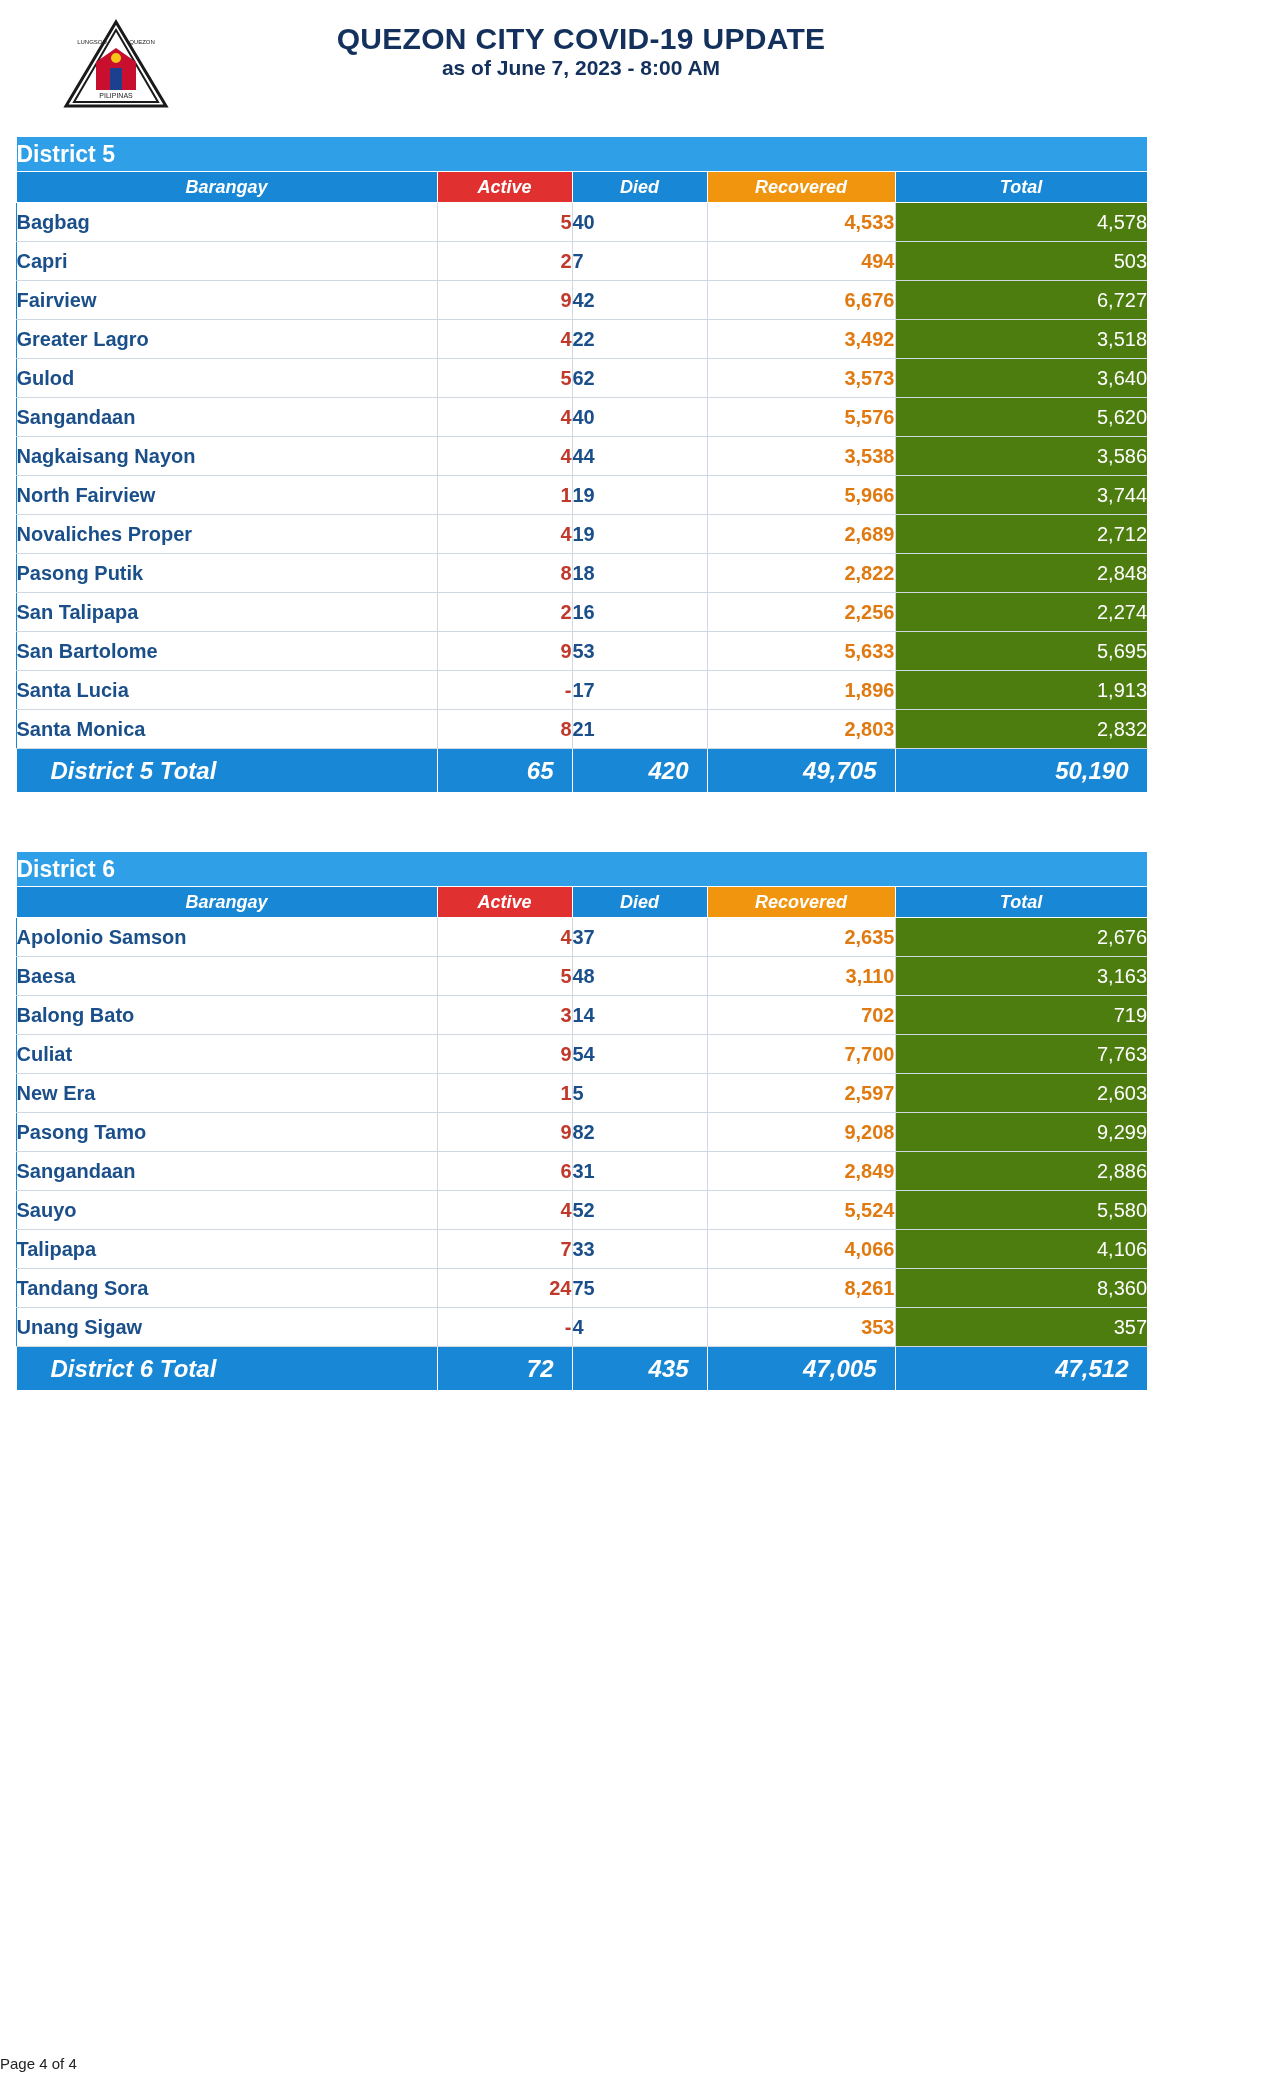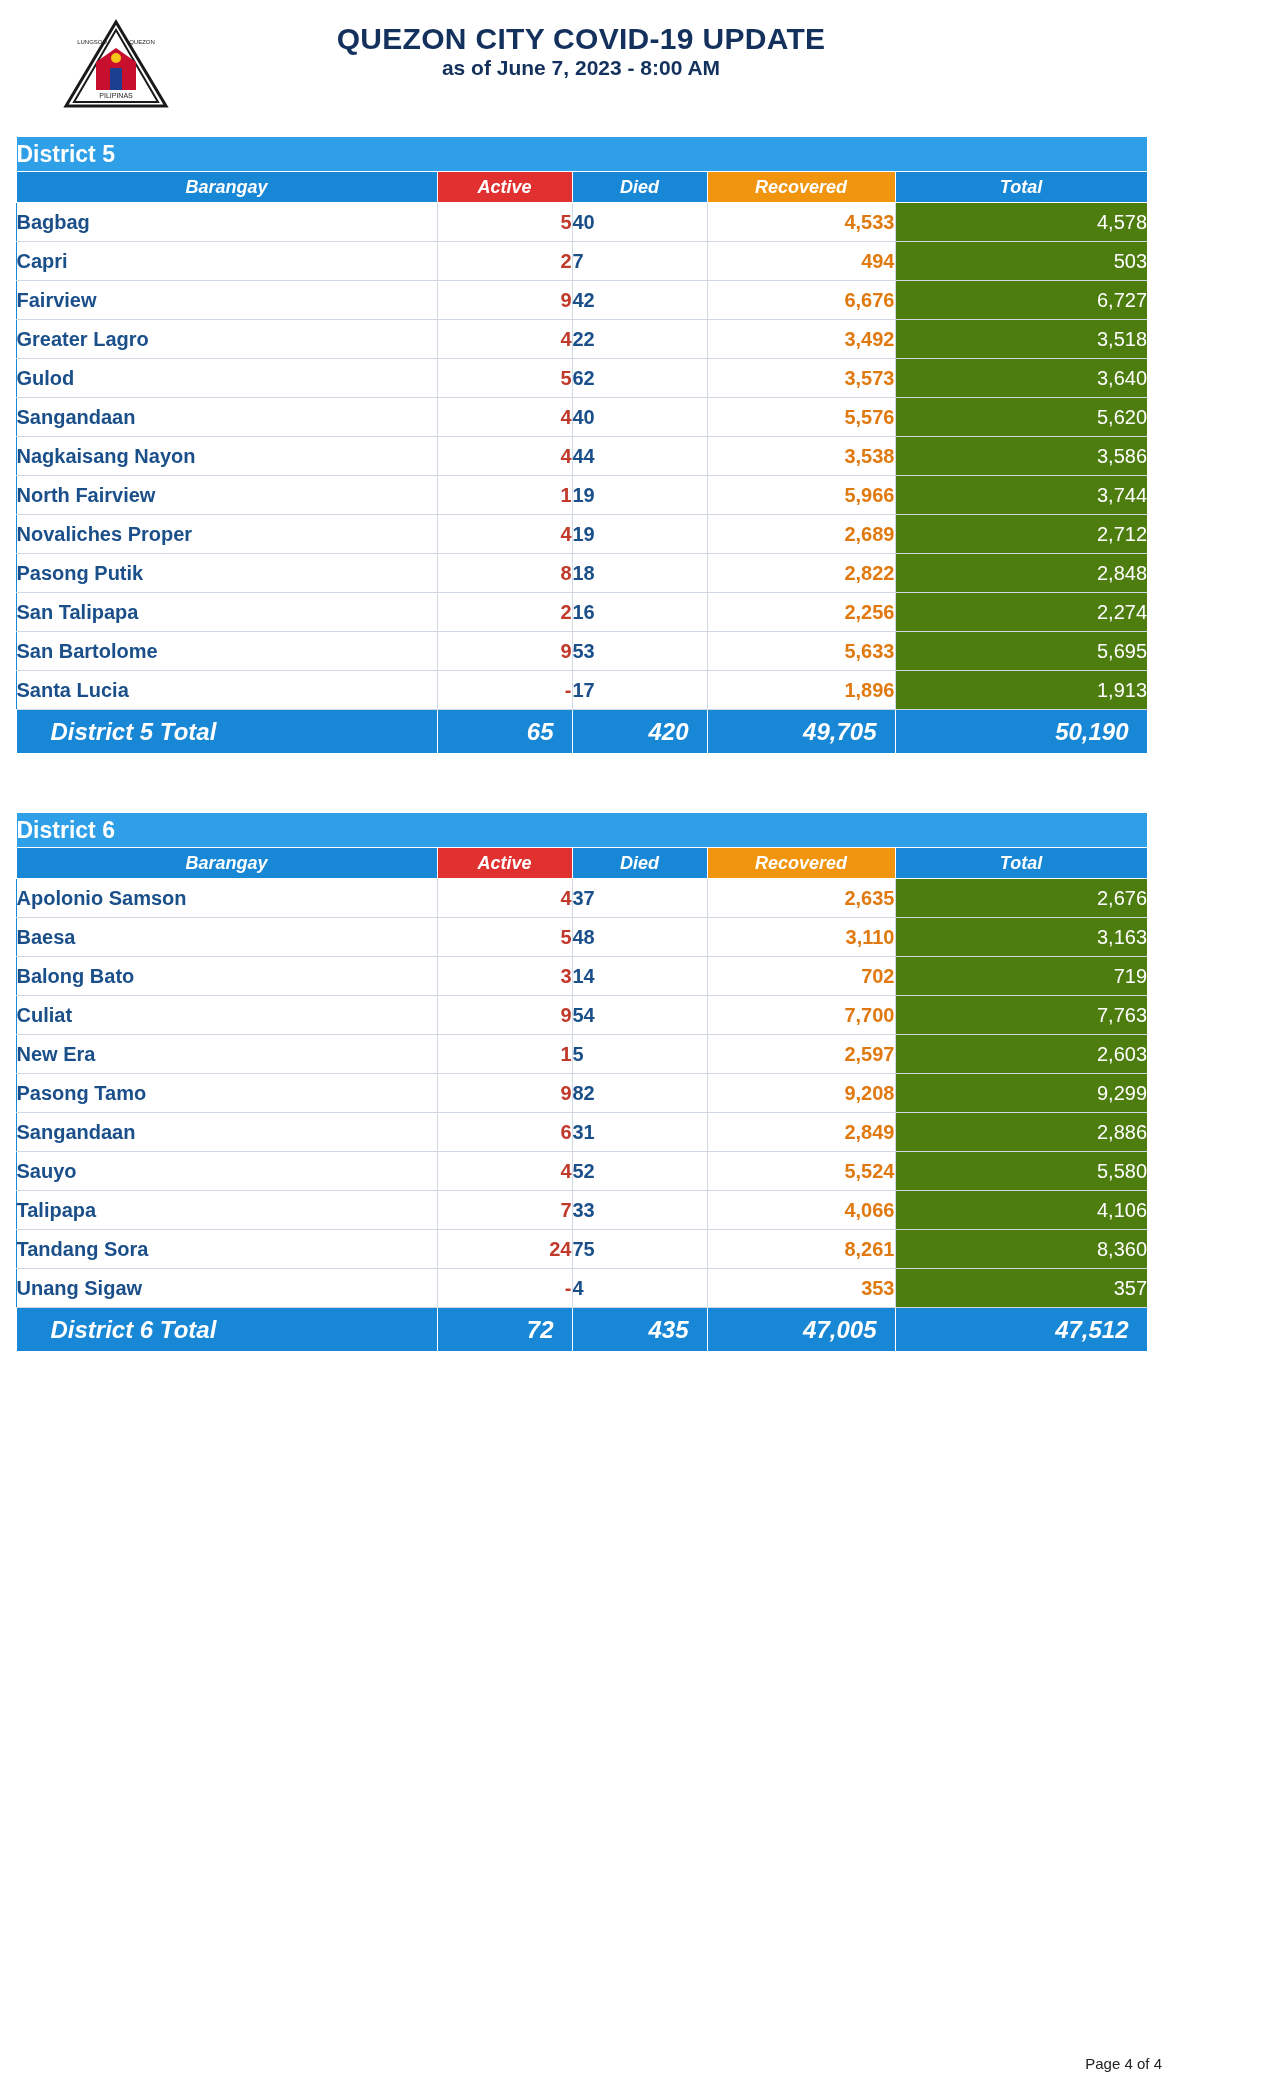--- a/index.html
+++ b/index.html
@@ -153,21 +153,21 @@
   tr.total-row td.t-num   { text-align: right; padding-right: 18px; }
 
   .gap { height: 26px; }
 
   
   .footer {
     position: absolute;
     bottom: 28px;
     left: 0;
     right: 0;
-    text-align: right;
+    text-align: left;
     font-size: 15px;
     color: #222222;
   }
 </style>
 </head>
 <body>
 
 <div class="page">
 
   <div class="header">
@@ -294,20 +294,27 @@
           <td class="c-recovered">5,633</td>
           <td class="c-total">5,695</td>
         </tr>
         <tr class="data-row">
           <td class="c-name">Santa Lucia</td>
           <td class="c-active">-</td>
           <td class="c-died">17</td>
           <td class="c-recovered">1,896</td>
           <td class="c-total">1,913</td>
         </tr>
+        <tr class="data-row">
+          <td class="c-name">Santa Monica</td>
+          <td class="c-active">8</td>
+          <td class="c-died">21</td>
+          <td class="c-recovered">2,803</td>
+          <td class="c-total">2,832</td>
+        </tr>
 
         <tr class="total-row">
           <td class="t-label">District 5 Total</td>
           <td class="t-num">65</td>
           <td class="t-num">420</td>
           <td class="t-num">49,705</td>
           <td class="t-num">50,190</td>
         </tr>
       </tbody>
     </table>

